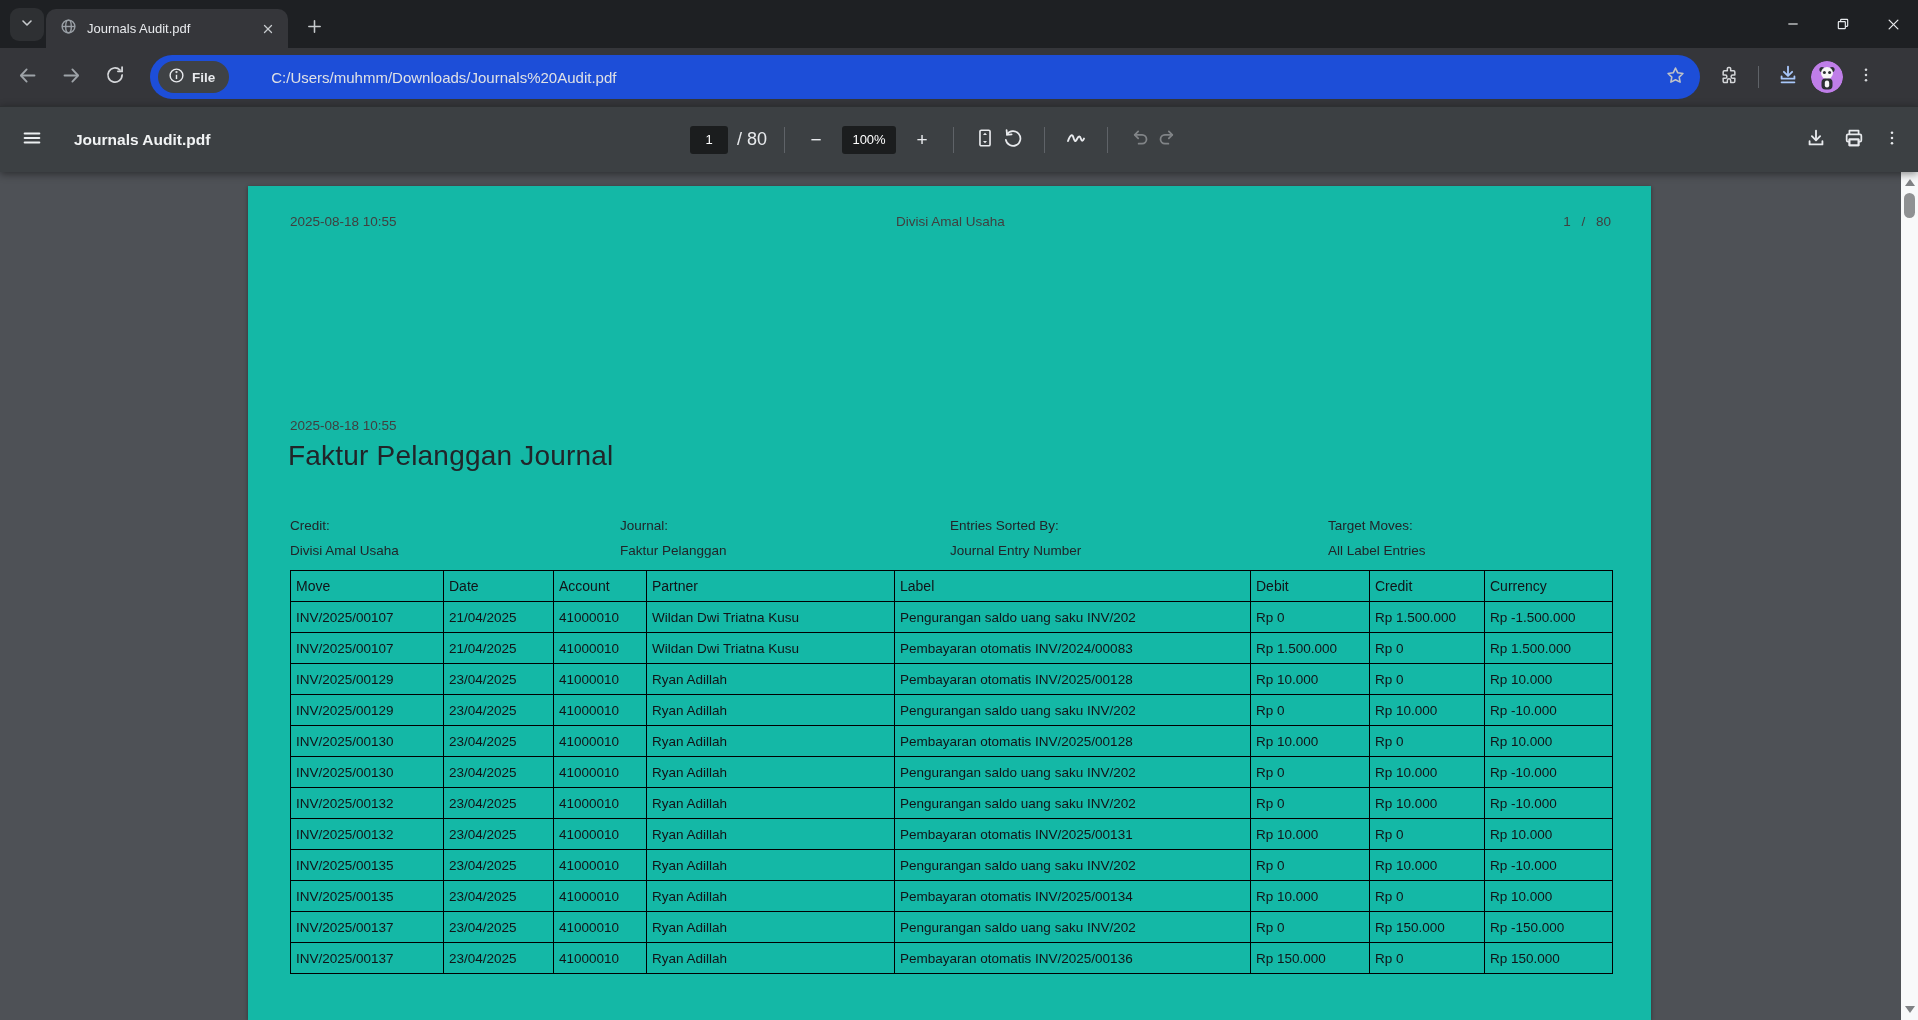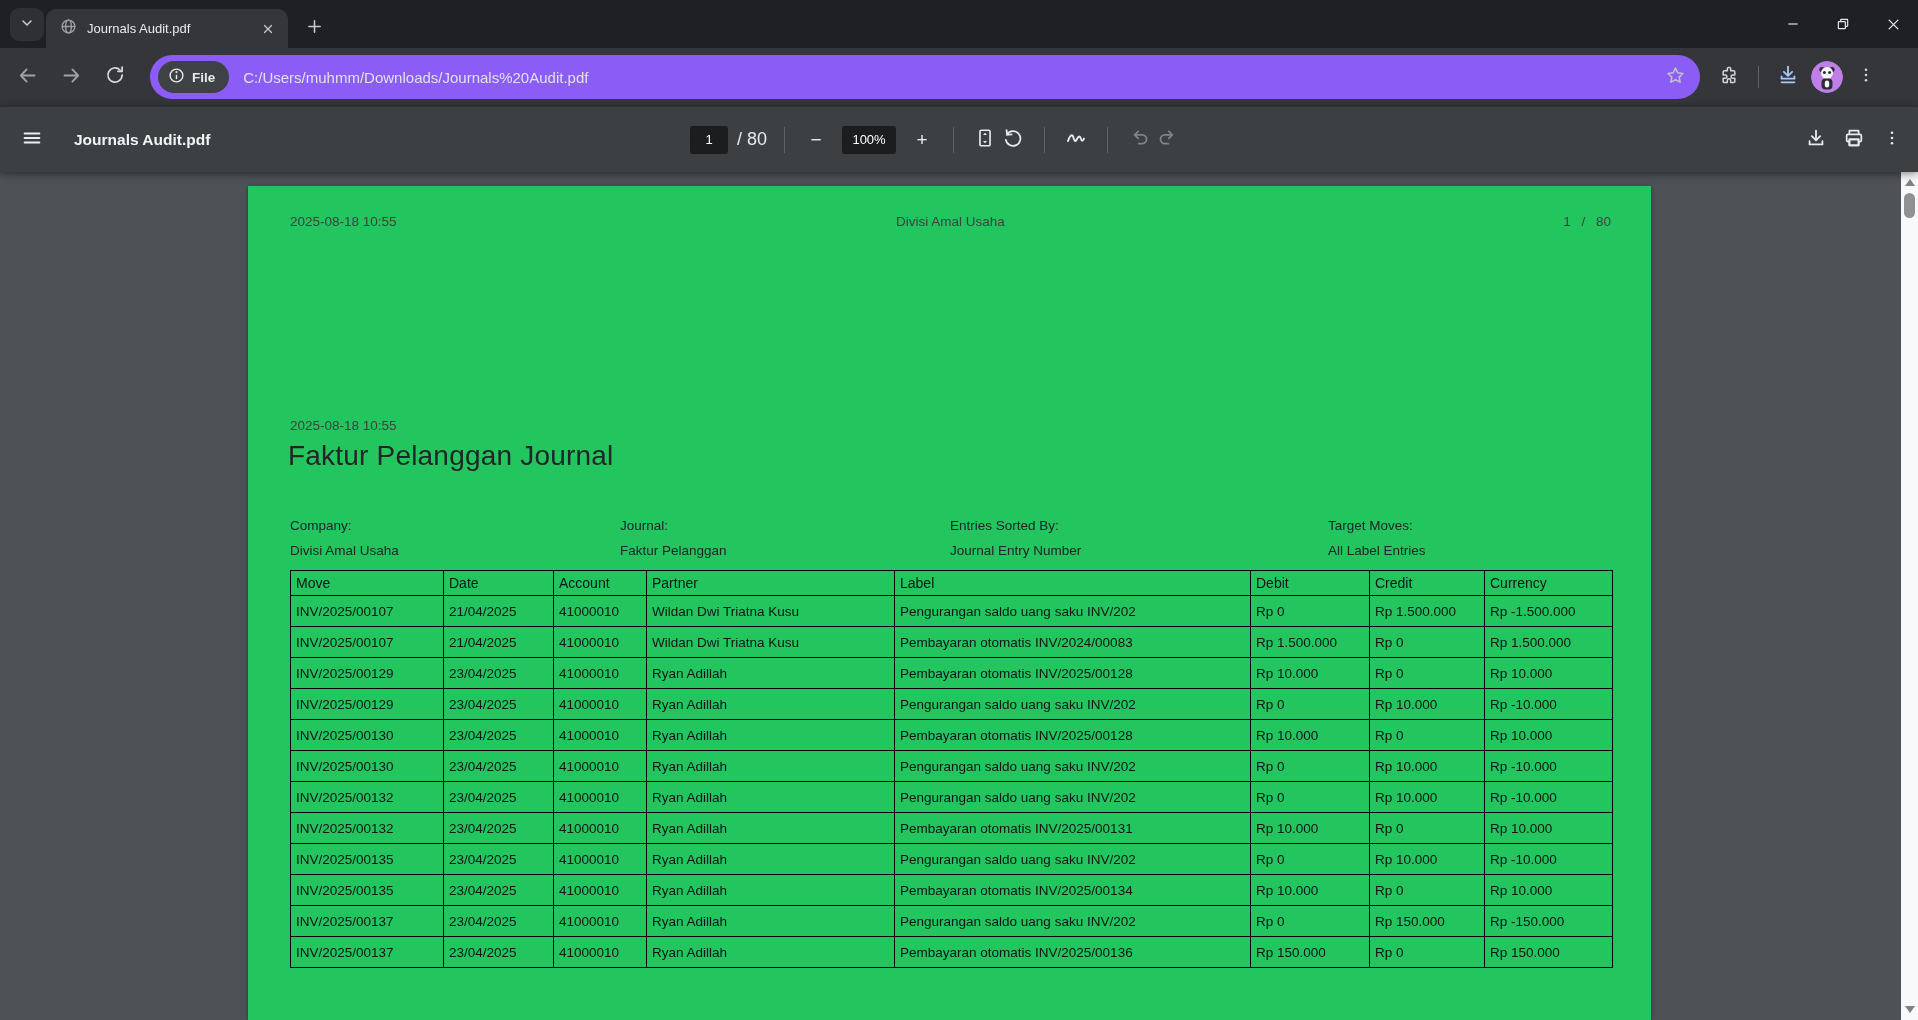--- a/index.html
+++ b/index.html
@@ -23,22 +23,22 @@
   .win-btn { width:50px; height:48px; display:flex; align-items:center; justify-content:center; cursor:pointer; }
 
   
   .navbar { position:absolute; left:0; top:48px; width:100%; height:58px; background:#35363a;
             display:flex; align-items:center; }
   .nav-icon { width:34px; height:34px; border-radius:50%; display:flex; align-items:center;
               justify-content:center; cursor:pointer; flex:0 0 auto; }
   .nav-icon.back { margin-left:10px; }
   .nav-icon.fwd { margin-left:10px; }
   .nav-icon.reload { margin-left:10px; }
-  .omnibox { margin-left:18px; width:1550px; height:44px; border-radius:22px; background:#8b5cf6;
-             display:flex; align-items:center; padding:0 14px 0 8px; cursor:text; }
+  .omnibox { margin-left:18px; width:1550px; height:44px; border-radius:22px; background:#1d4ed8;
+             display:flex; align-items:center; padding:0 14px 0 8px; cursor:text;gap:28px; }
   .file-chip { height:32px; border-radius:16px; background:#3f4245; display:flex; align-items:center;
                padding:0 14px 0 10px; gap:7px; cursor:pointer; flex:0 0 auto; }
   .file-chip span { color:#e8eaed; font-size:13.5px; font-weight:bold; }
   .url-text { flex:1; margin-left:14px; color:#dfe1e5; font-size:15px; white-space:nowrap;
               overflow:hidden; }
   .nav-right { display:flex; align-items:center; margin-left:12px; gap:6px; }
   .nav-sep { width:1px; height:22px; background:#5f6368; margin:0 6px; }
   .avatar { width:32px; height:32px; border-radius:50%; overflow:hidden; cursor:pointer; }
 
   
@@ -56,42 +56,42 @@
   .tool-btn { width:28px; height:28px; display:flex; align-items:center; justify-content:center;
               cursor:pointer; color:#e8eaed; }
   .zoom-box { width:54px; height:28px; background:#1b1d1e; border-radius:3px; color:#fff;
               font-size:13px; display:flex; align-items:center; justify-content:center; margin:0 12px; }
   .glyph { font-size:19px; color:#e8eaed; line-height:1; }
   .dim { opacity:.4; }
   .pdfbar-right { position:absolute; right:12px; top:0; height:100%; display:flex; align-items:center; gap:10px; }
 
   
   .viewer { position:absolute; left:0; top:172px; width:1918px; height:848px; background:#4e5156; }
-  .page { position:absolute; left:248px; top:14px; width:1403px; height:834px; background:#22c55e;
+  .page { position:absolute; left:248px; top:14px; width:1403px; height:834px; background:#14b8a6;
           box-shadow:0 1px 4px rgba(0,0,0,.4); overflow:hidden; }
 
   .print-header { position:absolute; left:42px; right:40px; top:28px; height:20px;
                   color:#404040; font-size:13.5px; }
   .ph-left { position:absolute; left:0; top:0; }
   .ph-center { position:absolute; left:0; right:0; top:0; text-align:center; }
   .ph-right { position:absolute; right:0; top:0; word-spacing:7px; }
 
   .doc-datetime { position:absolute; left:42px; top:232px; color:#404040; font-size:13.5px; }
   .doc-title { position:absolute; left:40px; top:254px; color:#212529; font-size:28px; font-weight:500;
                letter-spacing:.2px; }
 
   .meta-row { position:absolute; left:42px; top:330px; width:1322px; }
   .meta-col { position:absolute; top:0; width:300px; color:#212529; font-size:13.5px; line-height:19px; }
   .meta-col .v { display:block; margin-top:6px; }
 
   table.journal { position:absolute; left:42px; top:384px; width:1322px; border-collapse:collapse;
                   table-layout:fixed; font-size:13.5px; color:#111418; }
   table.journal th, table.journal td { border:1px solid #000; font-weight:normal; text-align:left;
                   padding:0 4px 0 5px; white-space:nowrap; overflow:hidden; }
-  table.journal th { height:25px; font-size:14px; }
+  table.journal th { height:31px; font-size:14px; }
   table.journal td { height:31px; }
 
   
   .scrollbar { position:absolute; right:0; top:0; width:17px; height:848px; background:#f8f9fa; }
   .sb-up, .sb-down { position:absolute; left:0; width:17px; height:17px; display:flex;
                      align-items:center; justify-content:center; cursor:pointer; }
   .sb-up { top:2px; } .sb-down { bottom:2px; }
   .tri-up { width:0; height:0; border-left:5px solid transparent; border-right:5px solid transparent;
             border-bottom:7px solid #7f8184; }
   .tri-down { width:0; height:0; border-left:5px solid transparent; border-right:5px solid transparent;
@@ -359,21 +359,21 @@
         <span class="ph-left">2025-08-18 10:55</span>
         <span class="ph-center">Divisi Amal Usaha</span>
         <span class="ph-right">1 / 80</span>
       </div>
 
       <div class="doc-datetime">2025-08-18 10:55</div>
       <div class="doc-title">Faktur Pelanggan Journal</div>
 
       <div class="meta-row">
         <div class="meta-col" style="left:0">
-          <span>Company:</span>
+          <span>Credit:</span>
           <span class="v">Divisi Amal Usaha</span>
         </div>
         <div class="meta-col" style="left:330px">
           <span>Journal:</span>
           <span class="v">Faktur Pelanggan</span>
         </div>
         <div class="meta-col" style="left:660px">
           <span>Entries Sorted By:</span>
           <span class="v">Journal Entry Number</span>
         </div>

